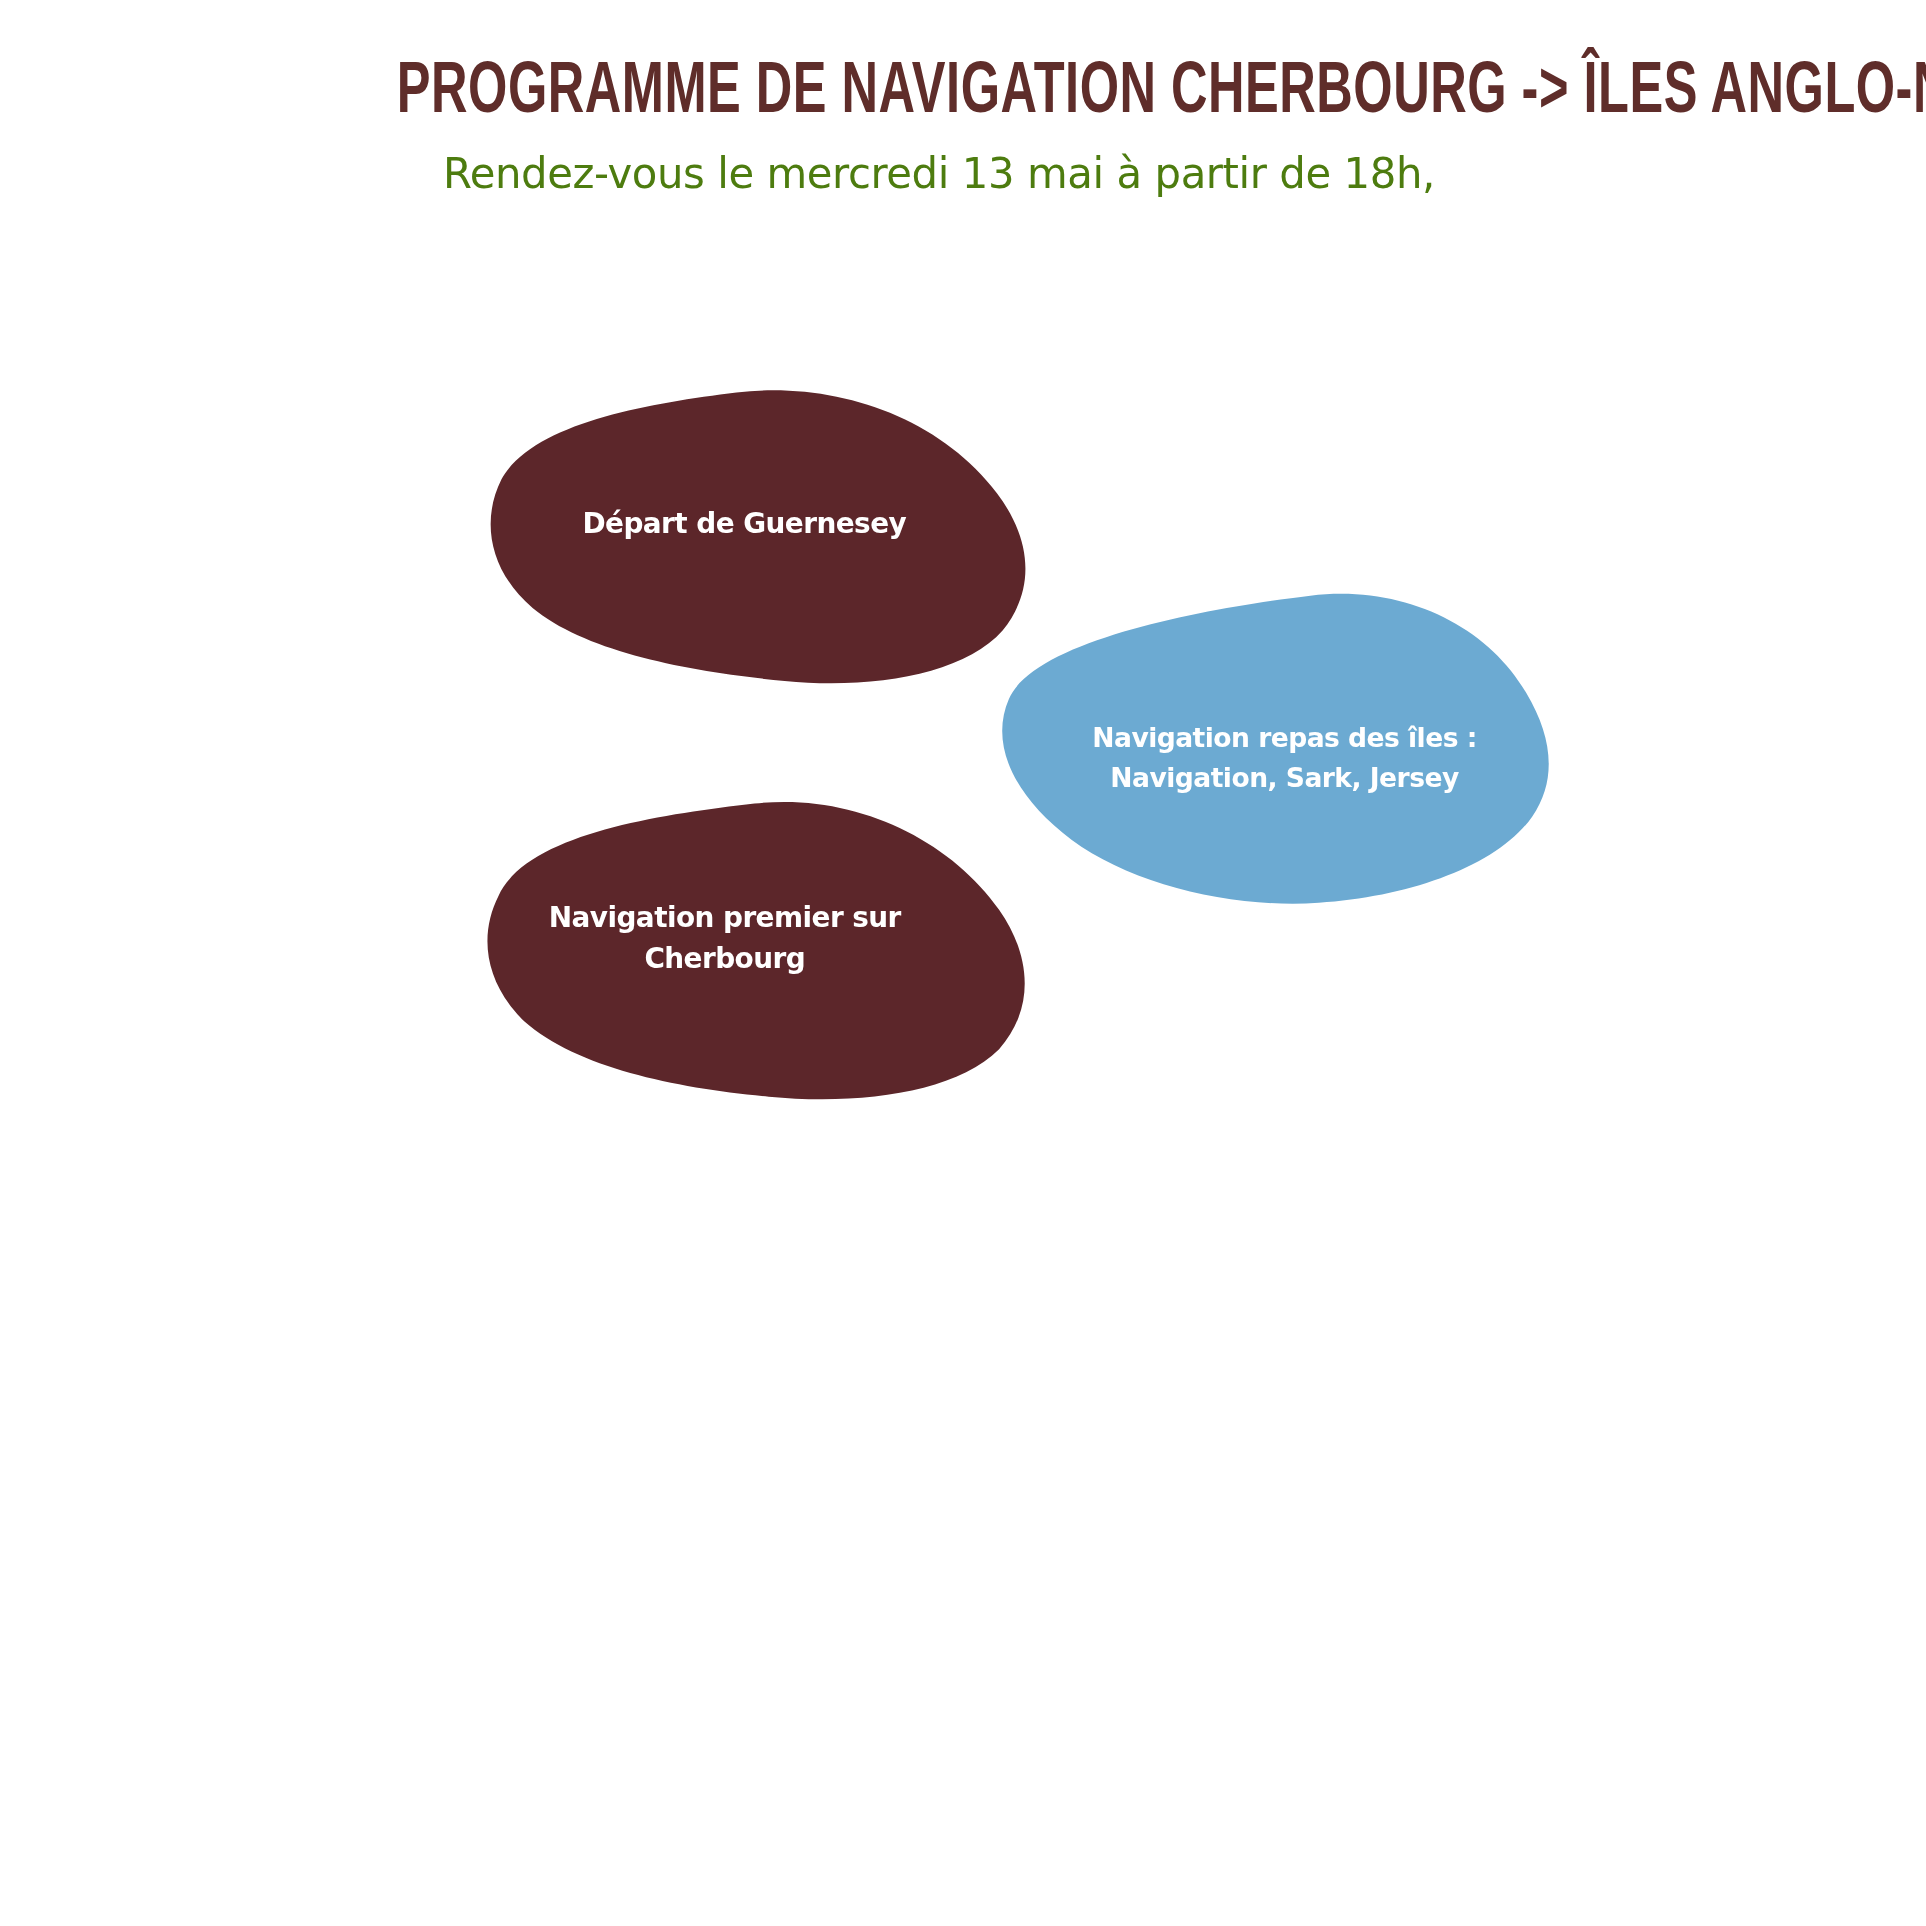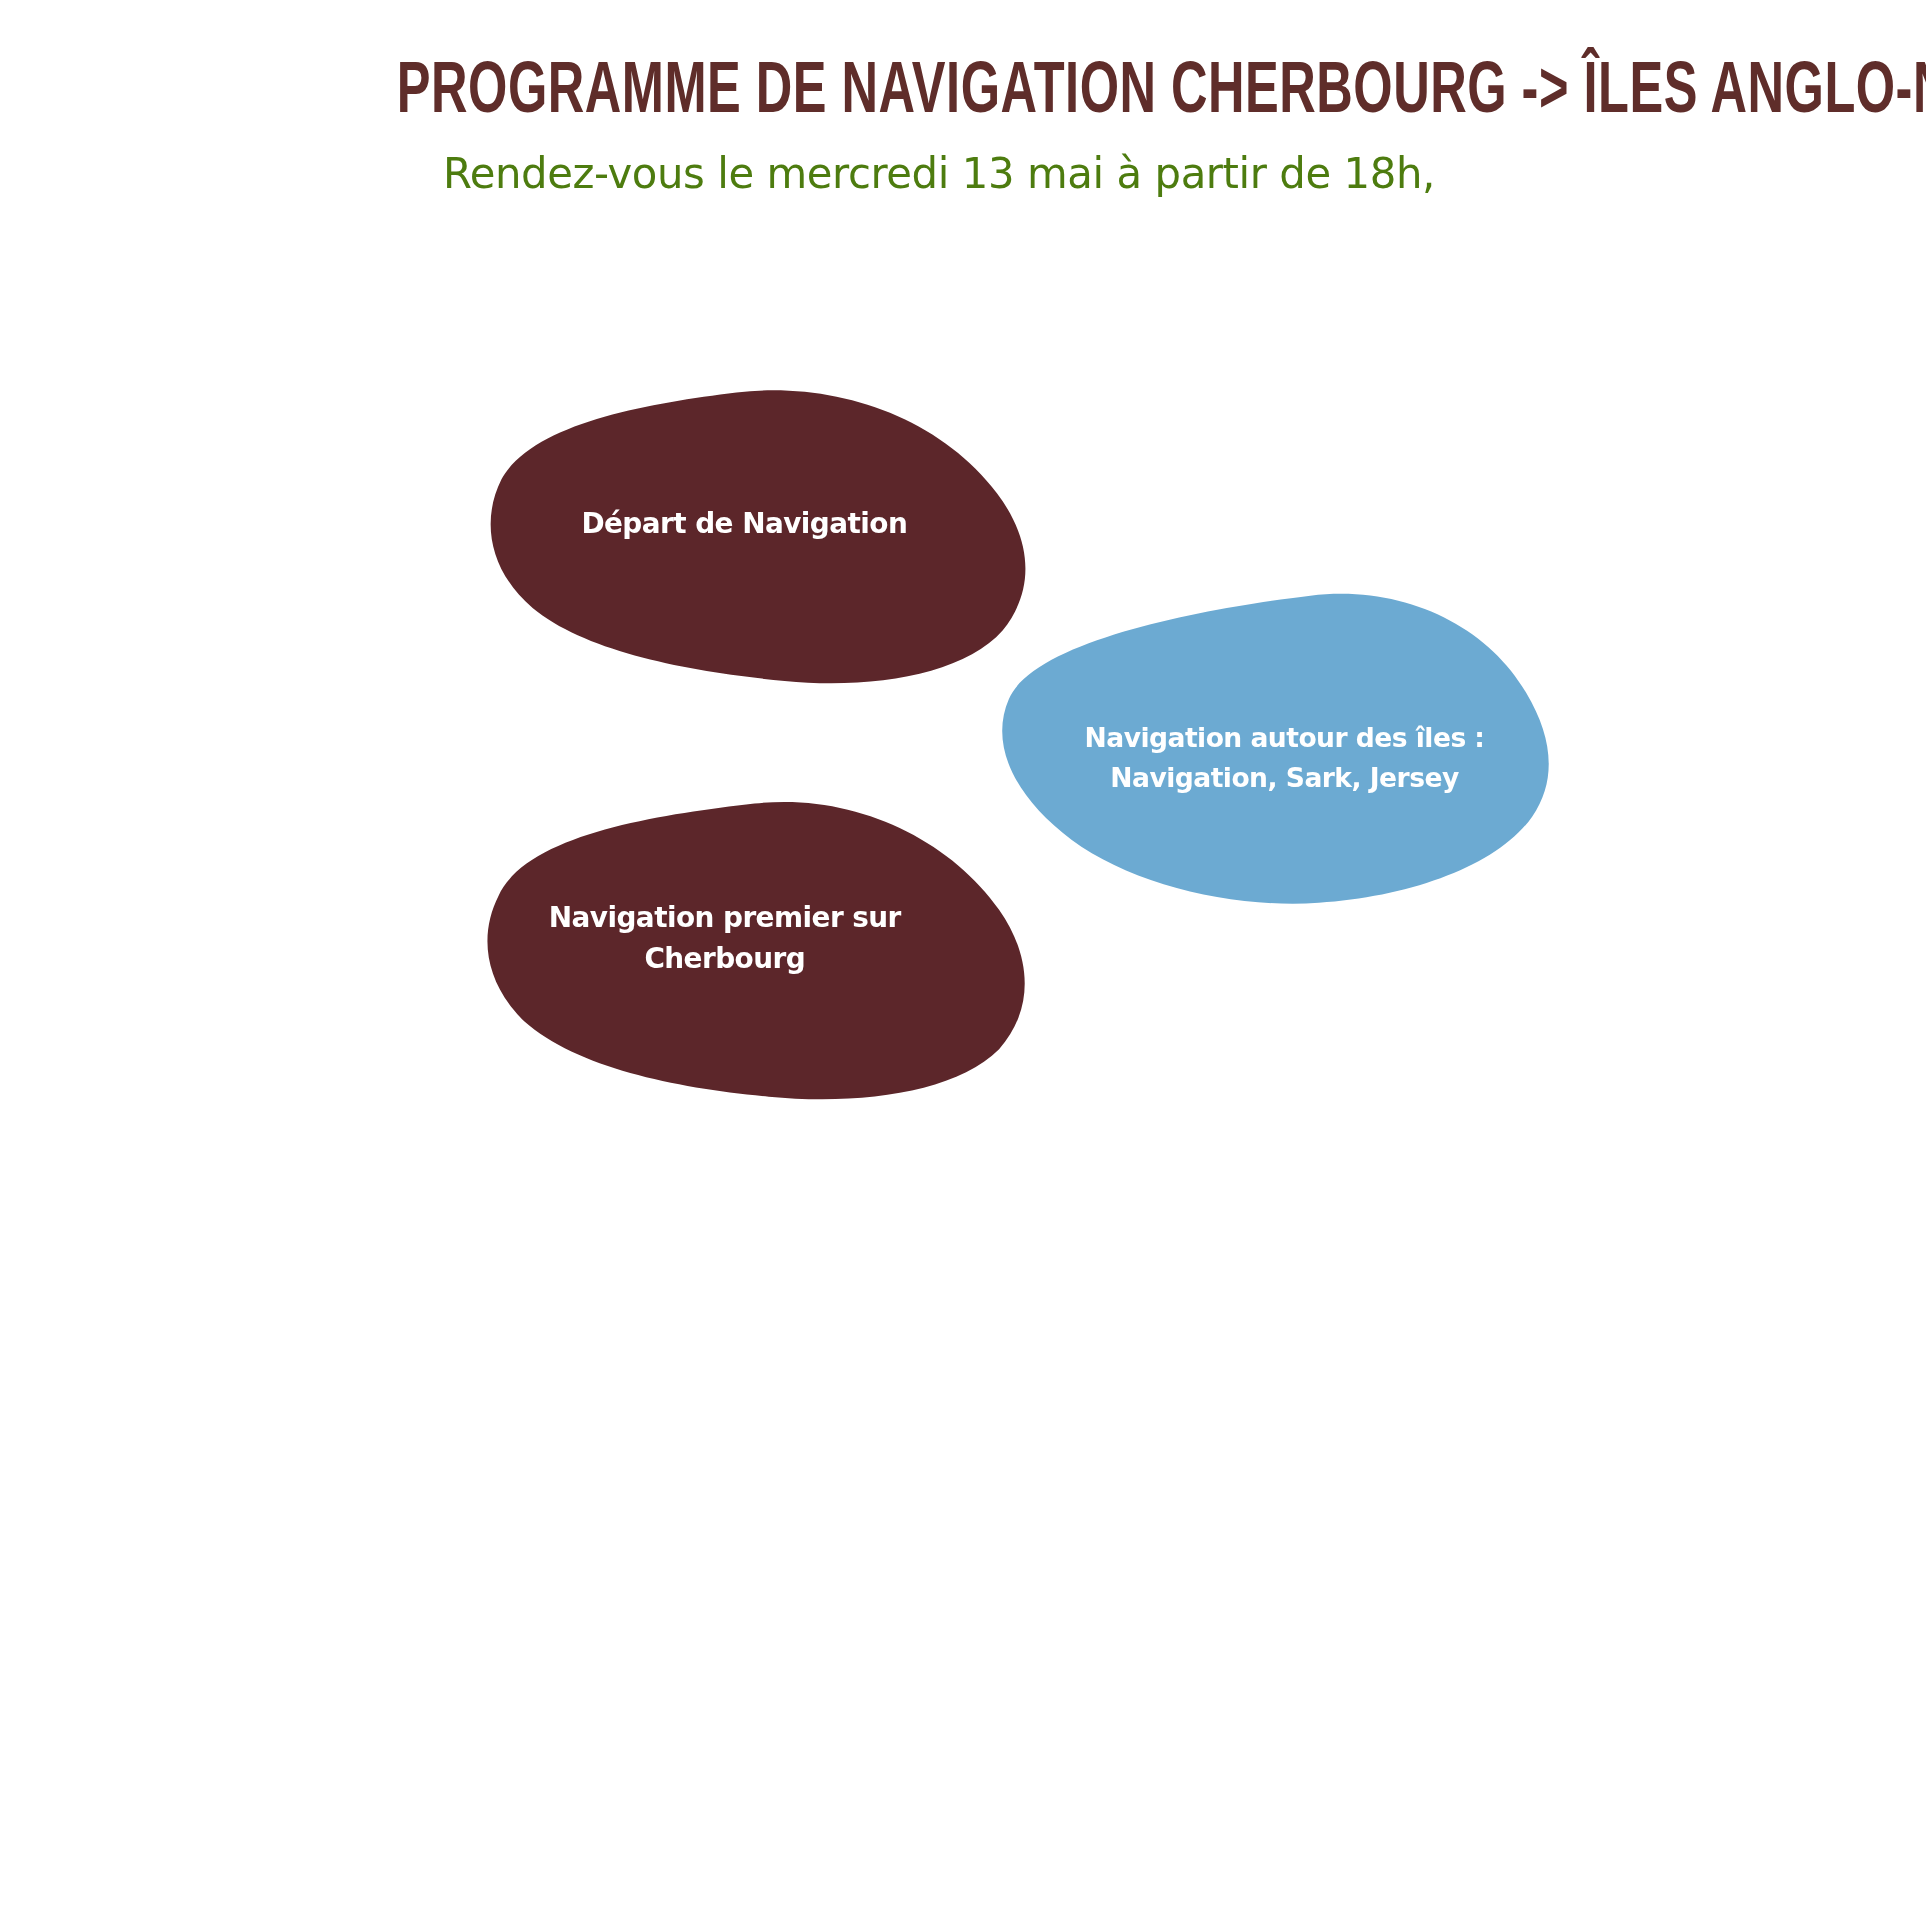--- a/index.html
+++ b/index.html
@@ -112,30 +112,30 @@
   <div class="subtitle">
     <div>Rendez-vous le mercredi 13 mai à partir de 18h,</div>
   </div>
 </div>
 
 <div class="blob" id="blob-depart">
   <svg viewBox="0 0 200 110" preserveAspectRatio="none">
     <path d="M 92,3 C 126,-1 163,11 184,39 C 196,55 198,73 186,88 C 172,104 139,109 109,106 C 77,103 39,96 20,80 C 4,66 2,48 9,34 C 20,14 60,7 92,3 Z" fill="#5C262A"></path>
   </svg>
   <div class="blob-label">
-    <div>Départ de Navigation</div>
+    <div>Départ de Guernesey</div>
   </div>
 </div>
 
 <div class="blob" id="blob-iles">
   <svg viewBox="0 0 200 110" preserveAspectRatio="none">
     <path d="M 113,2 C 145,-2 175,12 189,36 C 198,51 200,66 191,79 C 179,96 148,107 116,109 C 86,111 51,103 29,87 C 9,72 0,54 7,38 C 16,17 79,6 113,2 Z" fill="#6CAAD2"></path>
   </svg>
   <div class="blob-label">
-    <div>Navigation autour des îles :</div>
+    <div>Navigation repas des îles :</div>
     <div>Navigation, Sark, Jersey</div>
   </div>
 </div>
 
 <div class="blob" id="blob-retour">
   <svg viewBox="0 0 200 110" preserveAspectRatio="none">
     <path d="M 99,2 C 133,-2 167,14 185,40 C 196,56 198,75 185,90 C 169,106 135,110 104,107 C 72,104 37,97 18,80 C 4,66 2,49 9,35 C 19,13 65,6 99,2 Z" fill="#5C262A"></path>
   </svg>
   <div class="blob-label">
     <div>Navigation premier sur</div>

